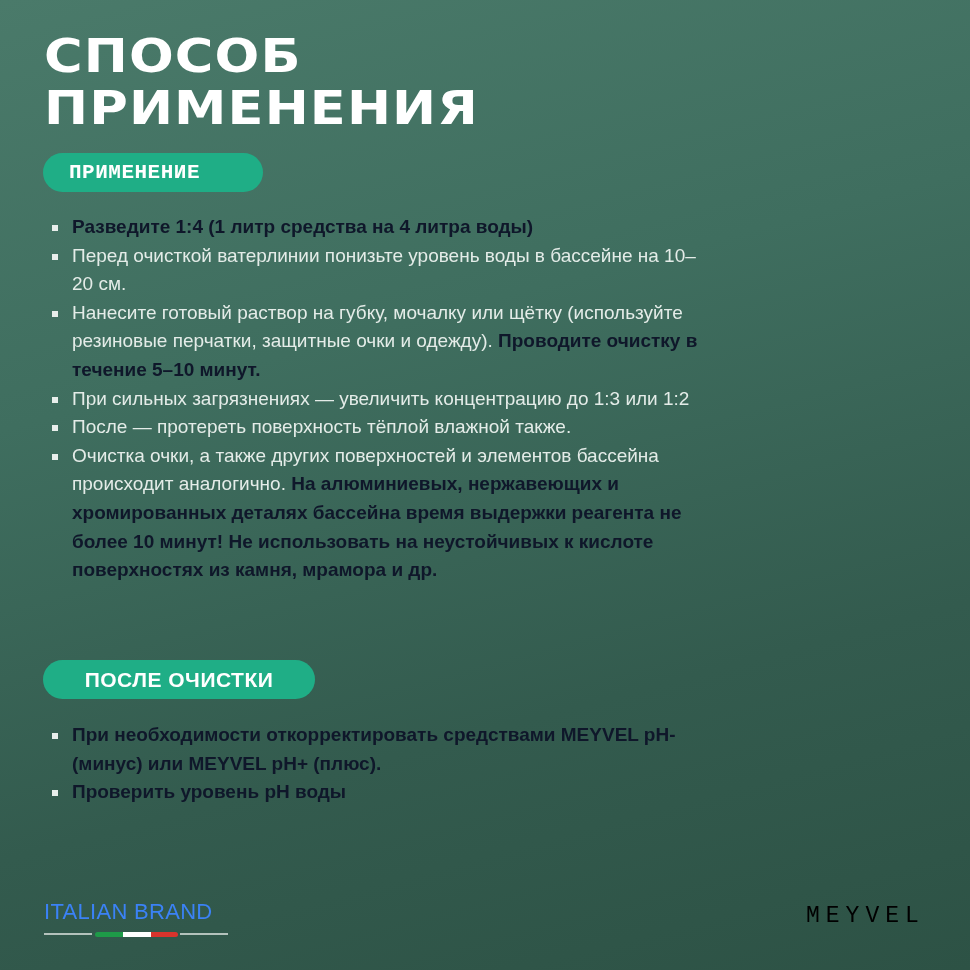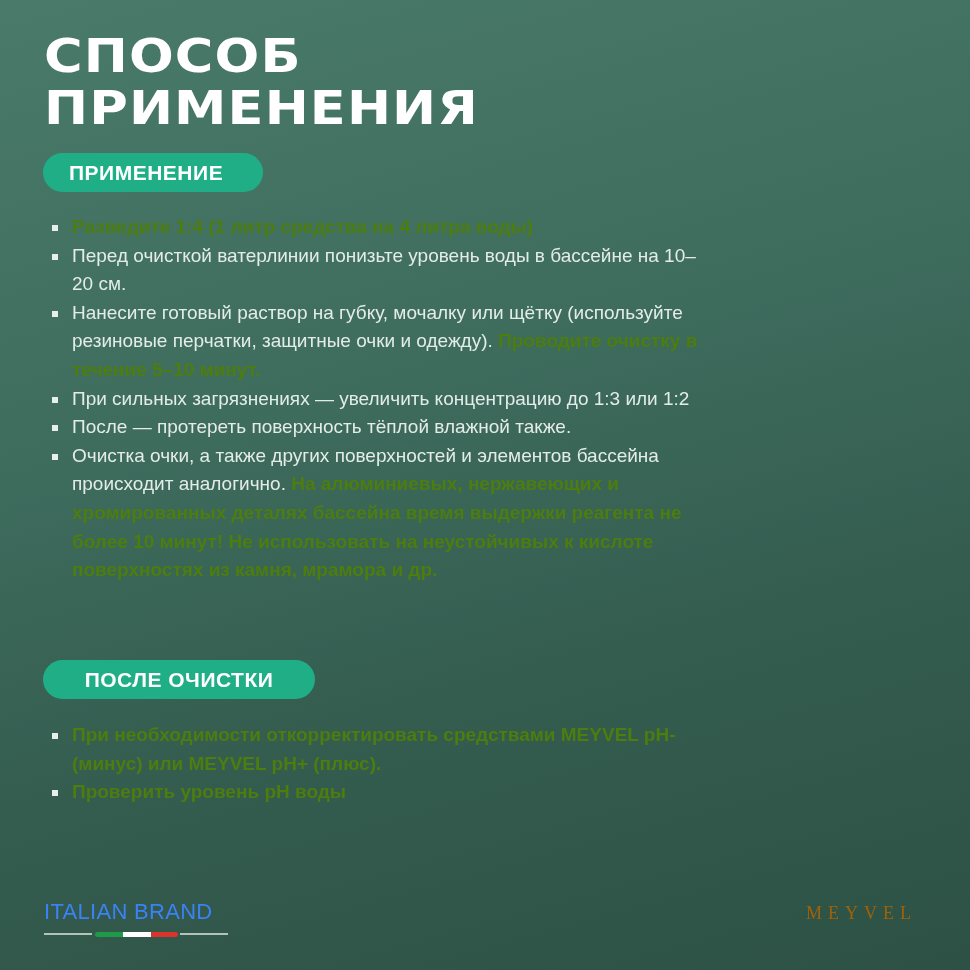--- a/index.html
+++ b/index.html
@@ -17,48 +17,48 @@
     transform: scaleX(1.12); transform-origin:left top;
   }
   .title span { display:block; font-weight:bold; }
   .pill {
     position:absolute; left:43px; height:39px; border-radius:20px;
     background:#1fae86; color:#ffffff;
     font-family:"Liberation Sans", sans-serif; font-weight:bold;
     font-size:21px; line-height:39px; letter-spacing:0.5px;
     padding:0 26px; box-sizing:border-box; white-space:nowrap;
   }
-  .pill-1 { top:153px; width:220px; }
+  .pill-1 { top:153px; width:220px;font-family:Liberation Mono, monospace; }
   .pill-2 { top:660px; width:272px;text-align:center; }
   ul.list {
     position:absolute; left:44px; margin:0; padding:0; list-style:none;
     font-size:19px; line-height:28.6px; color:#e4ece8; width:660px;
   }
   ul.list li { position:relative; padding-left:28px; }
   ul.list li .bullet {
     position:absolute; left:8px; top:12px; width:6px; height:6px; background:#e8eeeb;
   }
-  .b { font-weight:bold; color:#4d7c0f; }
+  .b { font-weight:bold; color:#0f172a; }
   .list-1 { top:213px; }
   .list-2 { top:721px; }
   .footer-brand {
     position:absolute; left:44px; top:899px; font-size:22px; color:#3b82f6;
     letter-spacing:0.3px;
   }
   .flag-line { position:absolute; left:44px; top:932px; width:184px; height:4px; }
   .flag-line .gray { position:absolute; top:1px; height:2px; background:#b4c2bc; }
   .flag-line .g1 { left:0; width:48px; }
   .flag-line .g2 { left:136px; width:48px; }
   .flag-line .seg { position:absolute; top:0; height:5px; }
   .flag-line .green { left:51px; width:28px; background:#1e9a48; border-radius:3px 0 0 3px; }
   .flag-line .white { left:79px; width:28px; background:#ffffff; }
   .flag-line .red { left:107px; width:27px; background:#d9342d; border-radius:0 3px 3px 0; }
   .logo {
-    position:absolute; left:806px; top:903px; font-size:18px; letter-spacing:6px;
-    font-family:Liberation Serif, serif; font-weight:normal; color:#a16207;
+    position:absolute; left:806px; top:903px; font-size:23px; letter-spacing:6px;
+    font-family:Liberation Mono, monospace; font-weight:normal; color:#000000;
   }
 </style>
 </head>
 <body>
 
 <h1 class="title">
   <span>СПОСОБ</span>
   <span>ПРИМЕНЕНИЯ</span>
 </h1>
 

